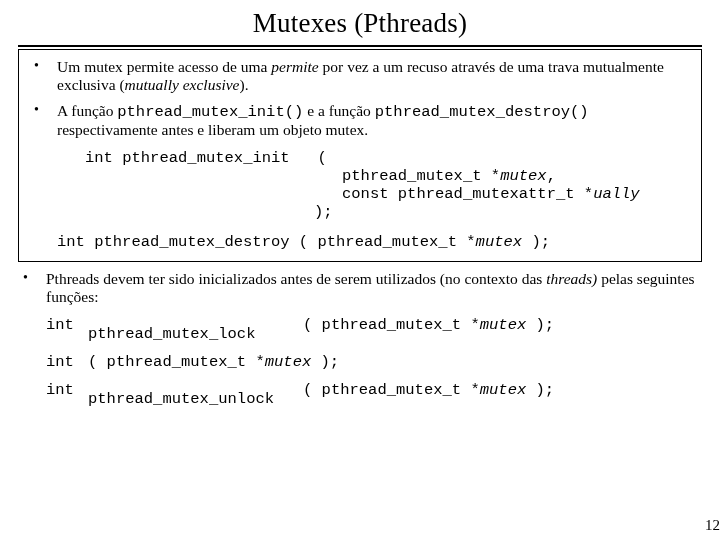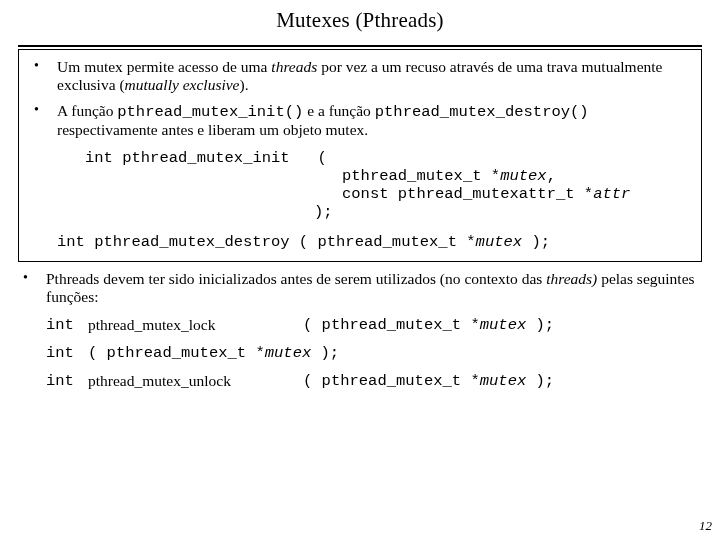--- a/index.html
+++ b/index.html
@@ -10,25 +10,25 @@
     font-family: "Times New Roman", serif;
     font-size: 15.5px;
     position: relative;
     box-sizing: border-box;
   }
   .slide {
     padding: 8px 18px 0 18px;
   }
   h1 {
     text-align: center;
-    font-size: 21px;
+    font-size: 27px;
     font-weight: normal;
     margin: 0 0 2px 0;
     border-bottom: 2px solid #000;
-    padding-bottom: 12px;
+    padding-bottom: 6px;
     letter-spacing: 0.2px;
   }
   .box {
     border: 1px solid #000;
     padding: 8px 10px 10px 10px;
     margin-bottom: 8px;
   }
   ul.top {
     list-style: none;
     margin: 0;
@@ -48,57 +48,56 @@
     font-size: 14px;
   }
   .code { font-family: "Courier New", monospace; }
   .iw { font-style: italic; }
   .biw { font-style: italic; font-weight: normal; }
   .protoRow {
     display: flex;
     margin: 10px 0 0 28px;
   }
   .protoRow .ret { width: 42px; font-family:"Courier New",monospace; }
-  .protoRow .name { width: 215px; font-family:Liberation Serif, serif; }
+  .protoRow .name { width: 215px; font-family:Liberation Mono, monospace;margin-top:9px; }
   .protoRow .args { font-family:Liberation Mono, monospace; }
   .protoInit {
     display: flex;
     align-items: flex-start;
     margin-left: 28px;
   }
   .protoInit .prefix { font-family:"Courier New",monospace; white-space: pre; }
   .protoInit .paren { font-family:"Courier New",monospace; white-space: pre; }
   .pagenum {
     position: absolute;
-    right: 8px;
+    right: 0;
     bottom: 6px;
-    font-size: 13px;
-    font-style: italic;
+    font-size: 15px;
   }
 </style>
 </head>
 <body>
 
 <div class="slide">
   <h1>Mutexes (Pthreads)</h1>
 
   <div class="box">
     <ul class="top">
       <li>
-        <span>Um mutex permite acesso de uma </span><span class="iw">threads</span><span> por vez a um recuso através de uma trava mutualmente exclusiva (</span><span class="biw">mut</span><span class="iw">ually exclusive</span><span>).</span>
+        <span>Um mutex permite acesso de uma </span><span class="iw">permite</span><span> por vez a um recuso através de uma trava mutualmente exclusiva (</span><span class="biw">mut</span><span class="iw">ually exclusive</span><span>).</span>
       </li>
       <li>
         <span>A função </span><span class="code">pthread_mutex_init()</span><span> e a função </span><span class="code">pthread_mutex_destroy()</span><span> respectivamente antes e liberam um objeto mutex.</span>
 
         <div class="protoInit" style="margin-top:10px">
           <span class="prefix"><span>int</span> <span>pthread_mutex_init</span>   </span>
           <span class="paren">(</span>
         </div>
         <div class="code" style="margin-left:285px"><span>pthread_mutex_t *</span><span class="iw">mutex</span><span>,</span></div>
-        <div class="code" style="margin-left:285px"><span>const pthread_mutexattr_t *</span><span class="iw">attr</span></div>
+        <div class="code" style="margin-left:285px"><span>const pthread_mutexattr_t *</span><span class="iw">ually</span></div>
         <div class="code" style="margin-left:257px">);</div>
 
         <div class="code" style="margin:12px 0 0 0">
           <span>int</span> <span>pthread_mutex_destroy ( pthread_mutex_t *</span><span class="iw">mutex</span><span> );</span>
         </div>
       </li>
     </ul>
   </div>
 
   <ul class="top">

